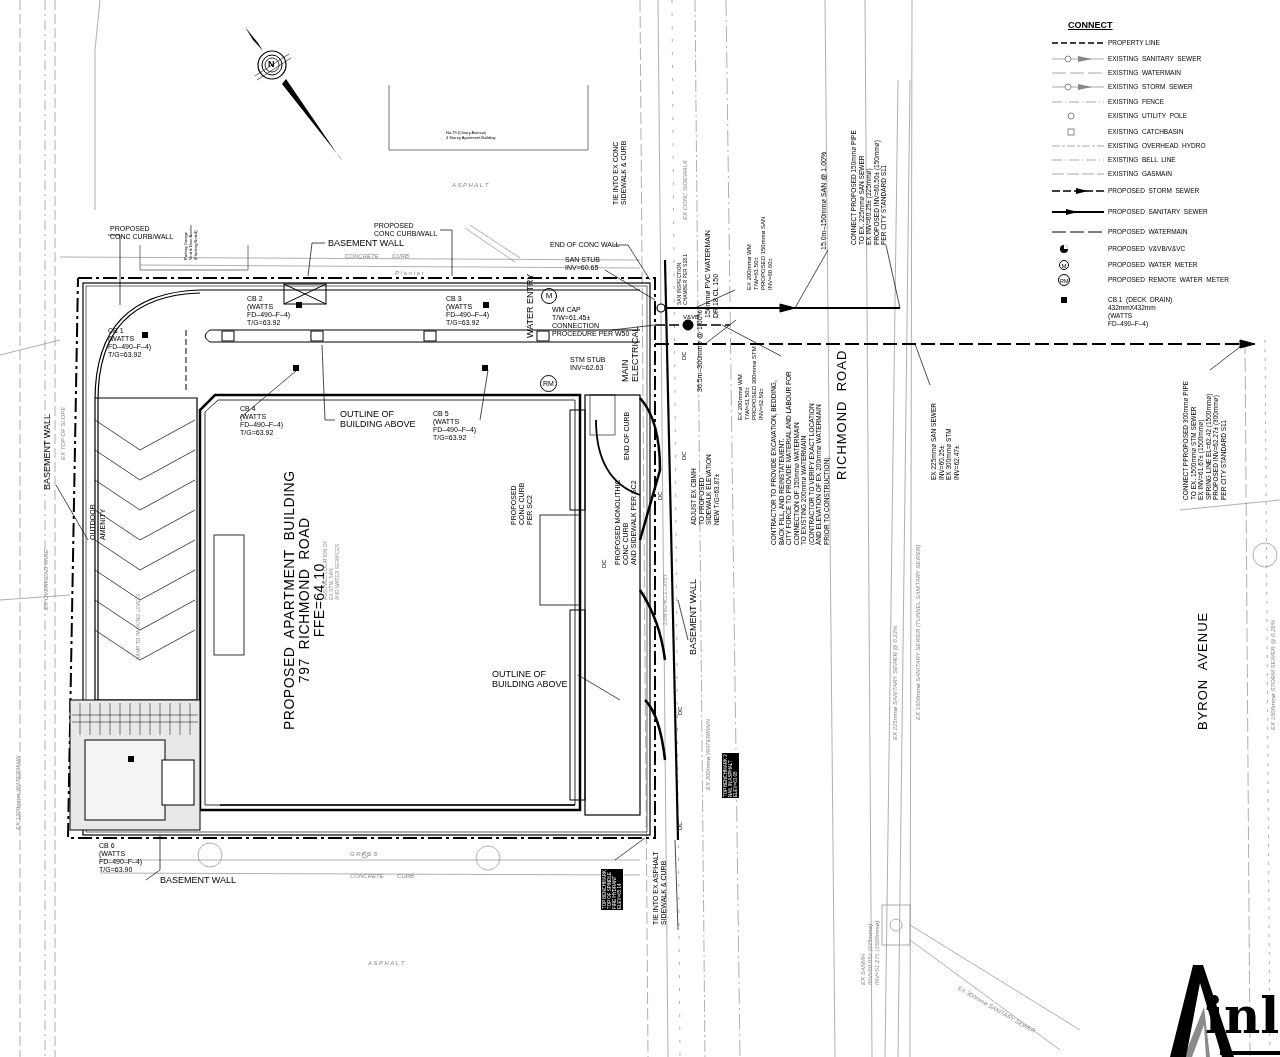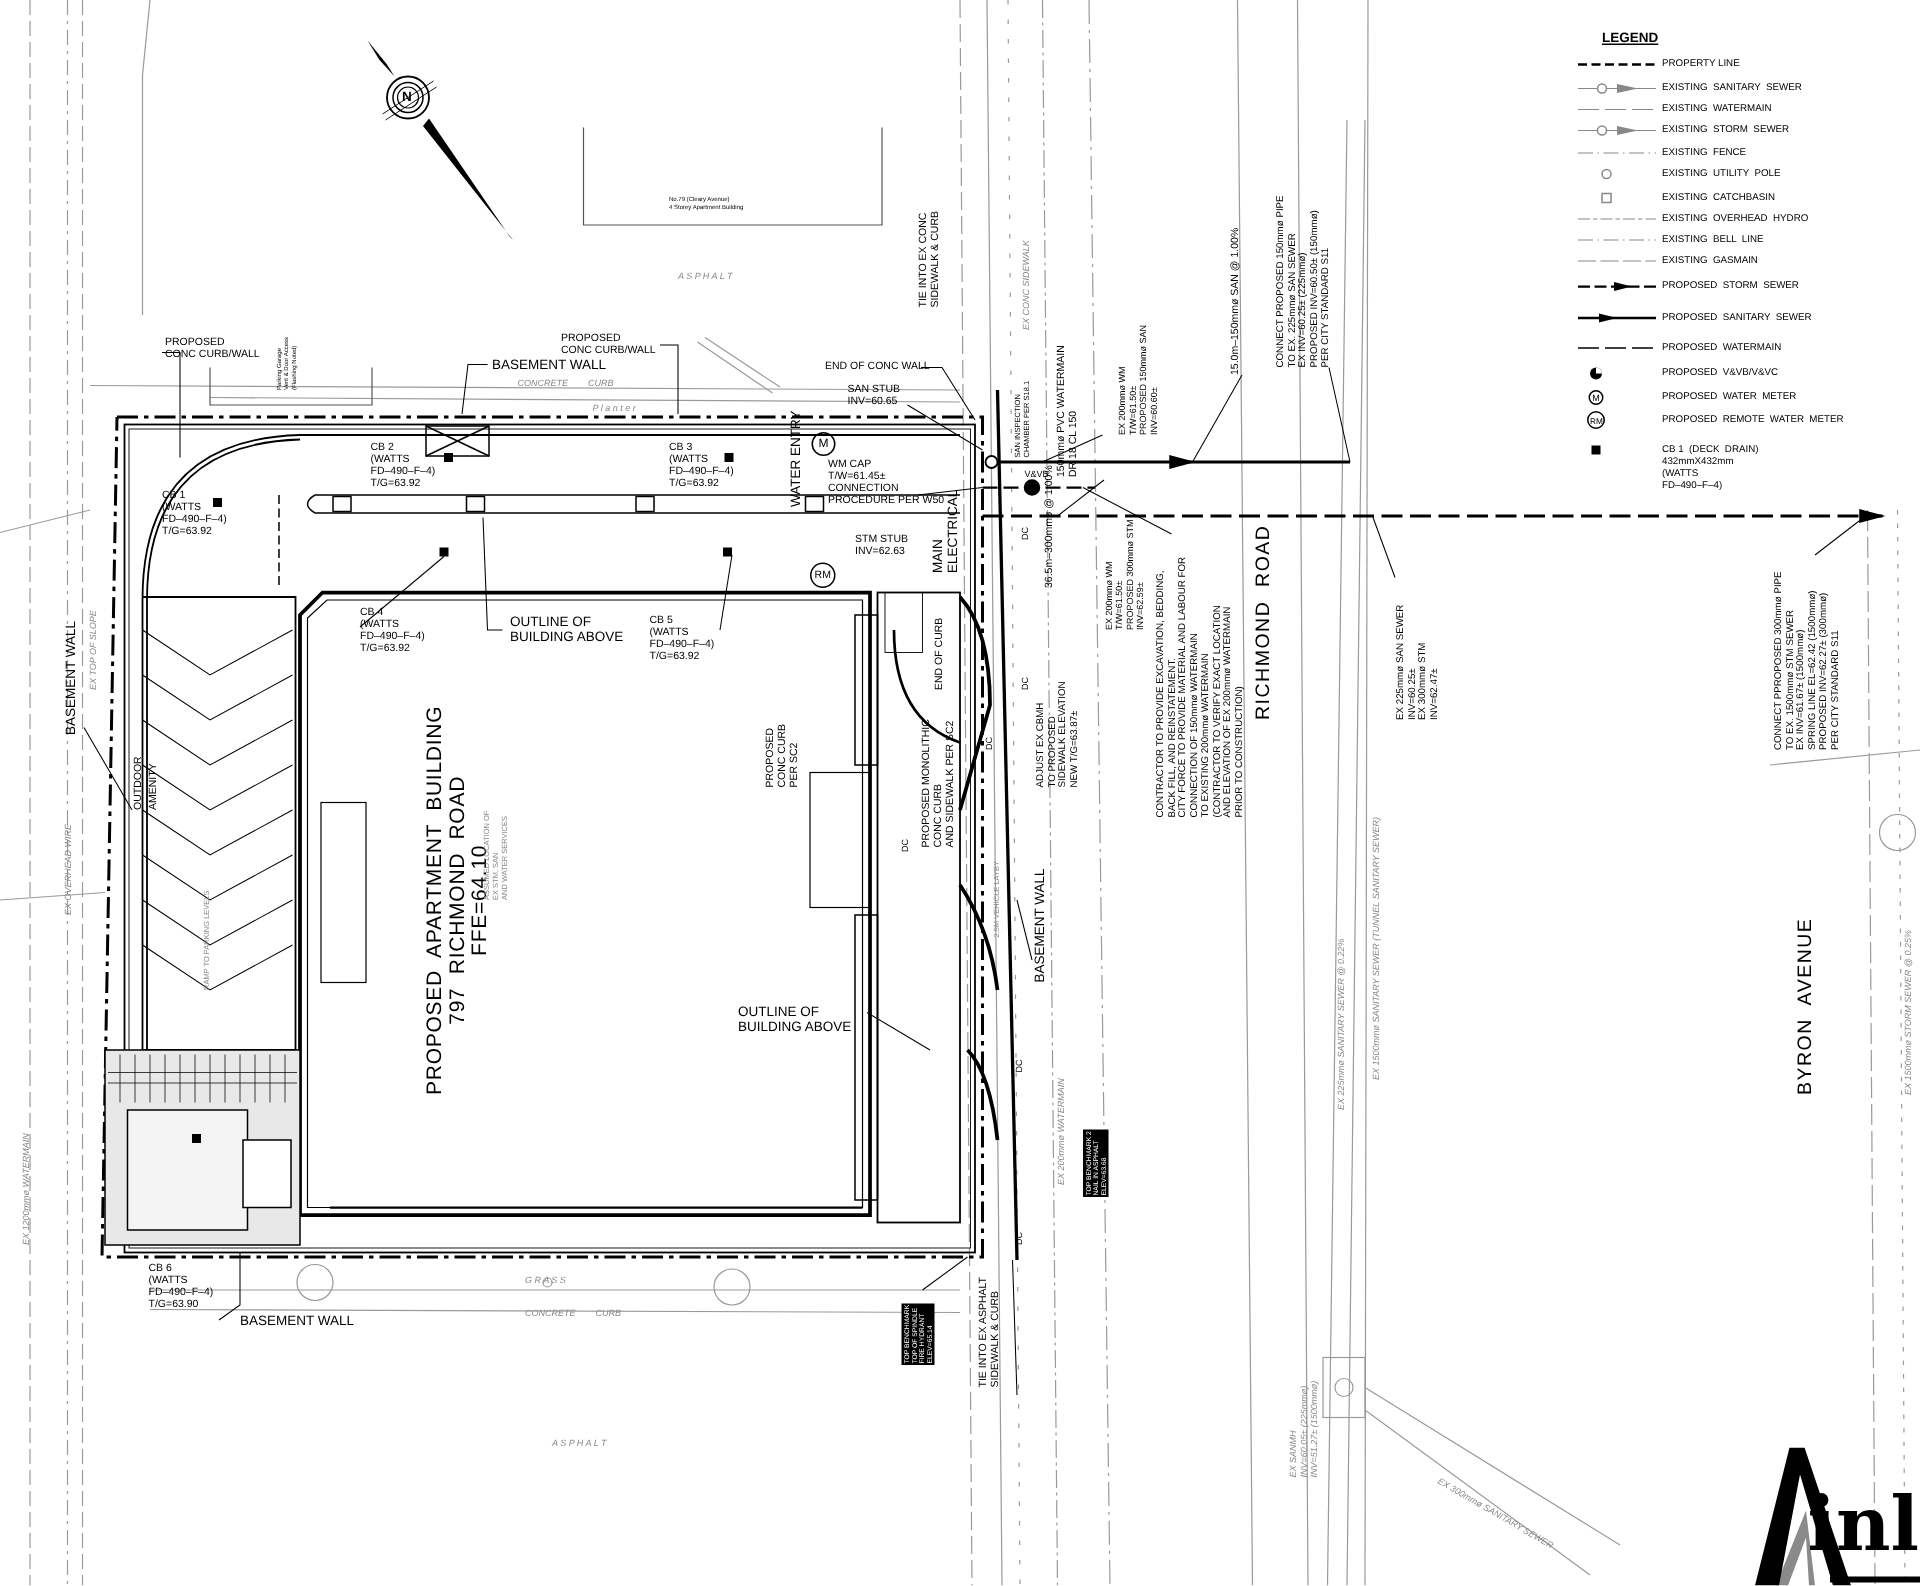--- a/index.html
+++ b/index.html
@@ -350,21 +350,21 @@
 <div class="lbl rot" style="left:680px;top:460px;font-size:6px;">DC</div>
 <div class="lbl rot" style="left:656px;top:500px;font-size:6px;">DC</div>
 <div class="lbl rot" style="left:600px;top:568px;font-size:6px;">DC</div>
 <div class="lbl rot" style="left:676px;top:715px;font-size:6px;">DC</div>
 <div class="lbl rot" style="left:676px;top:830px;font-size:6px;">DC</div>
 
 <div class="lbl street rot" style="left:835px;top:480px;">RICHMOND  ROAD</div>
 <div class="lbl street rot" style="left:1196px;top:730px;">BYRON  AVENUE</div>
 
 <div class="legend">
-  <div class="legend-title">LEGEND</div>
+  <div class="legend-title">CONNECT</div>
 
   <div class="legend-item" style="top:19px;">
     <svg class="legend-sym">
         <line x1="0" y1="6" x2="52" y2="6" stroke="#000" stroke-width="1.6" stroke-dasharray="6 3"></line>
       </svg>
     <span class="legend-text">PROPERTY LINE</span>
   </div>
   <div class="legend-item" style="top:35px;">
     <svg class="legend-sym">
         <line x1="0" y1="6" x2="52" y2="6" stroke="#888" stroke-width="0.7"></line>

